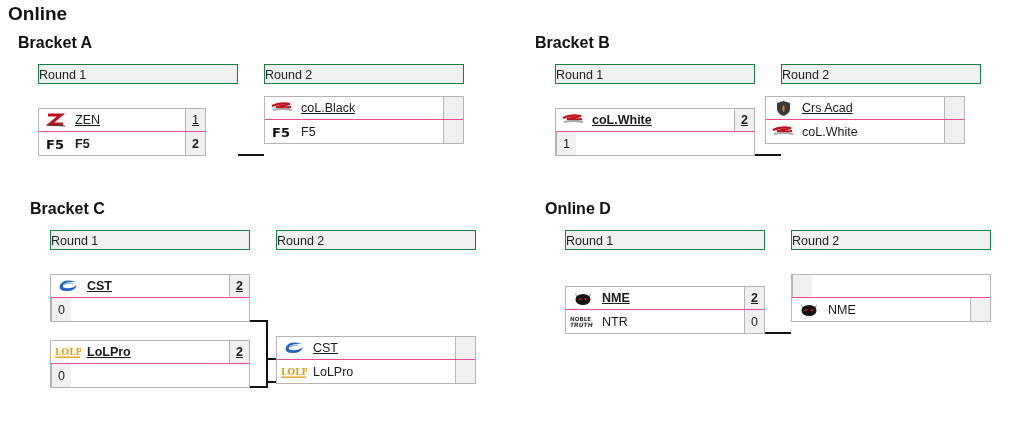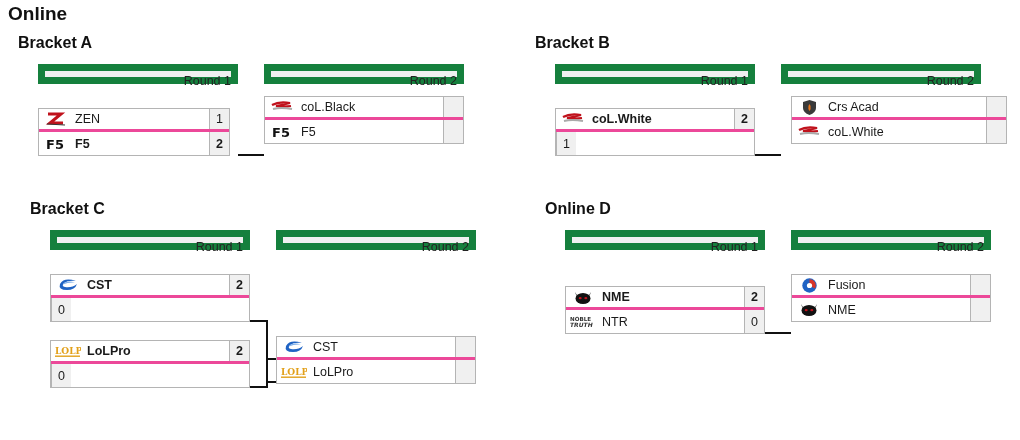--- a/index.html
+++ b/index.html
@@ -21,41 +21,41 @@
   .bracket-title {
     font-size: 16px; font-weight: bold; color: #111;
     margin: 0 0 12px 10px;
   }
 
   .rounds { position: relative; }
 
   .round-header {
     position: absolute;
     height: 20px; line-height: 20px;
-    text-align: right;
+    text-align: left;
     font-size: 12.5px;
     color: #222;
     background: #f0f0f0;
-    border: 7px solid #15803d;
+    border: 1px solid #15803d;
     box-sizing: border-box;
   }
 
   .match {
     position: absolute;
     box-sizing: border-box;
     border: 1px solid #b4b4b4;
     background: #ffffff;
   }
   .match-row {
     display: flex;
     align-items: stretch;
     height: 23px;
     box-sizing: border-box;
   }
-  .match-row.top { border-bottom: 3px solid #ec4899; }
+  .match-row.top { border-bottom: 1px solid #ec4899; text-decoration: underline; }
 
   .team {
     flex: 1 1 auto;
     display: flex;
     align-items: center;
     min-width: 0;
     padding-left: 4px;
     background: #fff;
     box-sizing: border-box;
   }
@@ -99,21 +99,21 @@
 <div class="page">
 
   <div class="page-title">Online</div>
 
   <div class="bracket" style="left:8px; top:34px;">
     <div class="bracket-title">Bracket A</div>
     <div class="rounds" style="height:110px;">
       <div class="round-header" style="left:30px; top:0; width:200px;">Round 1</div>
       <div class="round-header" style="left:256px; top:0; width:200px;">Round 2</div>
 
-      <div class="match" style="left:30px; top:44px; width:192px;">
+      <div class="match" style="left:30px; top:44px; width:168px;">
         <div class="match-row top">
           <div class="team">
             <span class="logo">
               <svg width="22" height="16" viewBox="0 0 22 16">
                 <path d="M3 3 L16 3 L5 12 L18 12" stroke="#c0121c" stroke-width="3" fill="none"></path>
                 <path d="M2 13 L20 14" stroke="#333" stroke-width="1.2"></path>
               </svg>
             </span>
             <span class="team-name">ZEN</span>
           </div>
@@ -181,21 +181,21 @@
           </div>
           <div class="score win">2</div>
         </div>
         <div class="match-row">
           <div class="score">1</div>
         </div>
       </div>
 
       <div class="conn h" style="left:230px; top:90px; width:26px;"></div>
 
-      <div class="match" style="left:266px; top:32px; width:216px;">
+      <div class="match" style="left:240px; top:32px; width:200px;">
         <div class="match-row top">
           <div class="team">
             <span class="logo">
               <svg width="17" height="17" viewBox="0 0 17 17">
                 <path d="M8.5 1 L15 3 L15 9 Q15 13.6 8.5 16 Q2 13.6 2 9 L2 3 Z" fill="#3a3a3a"></path>
                 <path d="M8.5 5 Q10.6 7.4 9.6 10 Q9 11.4 8.5 12 Q8 11.4 7.4 10 Q6.4 7.4 8.5 5 Z" fill="#e8761b"></path>
               </svg>
             </span>
             <span class="team-name">Crs Acad</span>
           </div>
@@ -328,30 +328,20 @@
             <span class="team-name">NTR</span>
           </div>
           <div class="score">0</div>
         </div>
       </div>
 
       <div class="conn h" style="left:230px; top:102px; width:26px;"></div>
 
       <div class="match" style="left:256px; top:44px; width:200px;">
         <div class="match-row top">
-          <div class="team">
-            <span class="logo">
-              <svg width="17" height="17" viewBox="0 0 17 17">
-                <circle cx="8.5" cy="8.5" r="7.2" fill="#1f63c4"></circle>
-                <path d="M8.5 2.2 A6.3 6.3 0 0 1 14 11.5 L8.5 8.5 Z" fill="#d8342a"></path>
-                <circle cx="8.5" cy="8.5" r="2.6" fill="#fff"></circle>
-              </svg>
-            </span>
-            <span class="team-name">Fusion</span>
-          </div>
           <div class="score empty"></div>
         </div>
         <div class="match-row">
           <div class="team">
             <span class="logo">
               <svg width="22" height="15" viewBox="0 0 22 15">
                 <path d="M3 2 Q4 6 6 7 L3 2 Z" fill="#111"></path>
                 <path d="M19 2 Q18 6 16 7 L19 2 Z" fill="#111"></path>
                 <ellipse cx="11" cy="8.5" rx="7.5" ry="5.5" fill="#111"></ellipse>
                 <ellipse cx="8.2" cy="8.2" rx="1.5" ry="1.1" fill="#c0121c"></ellipse>

